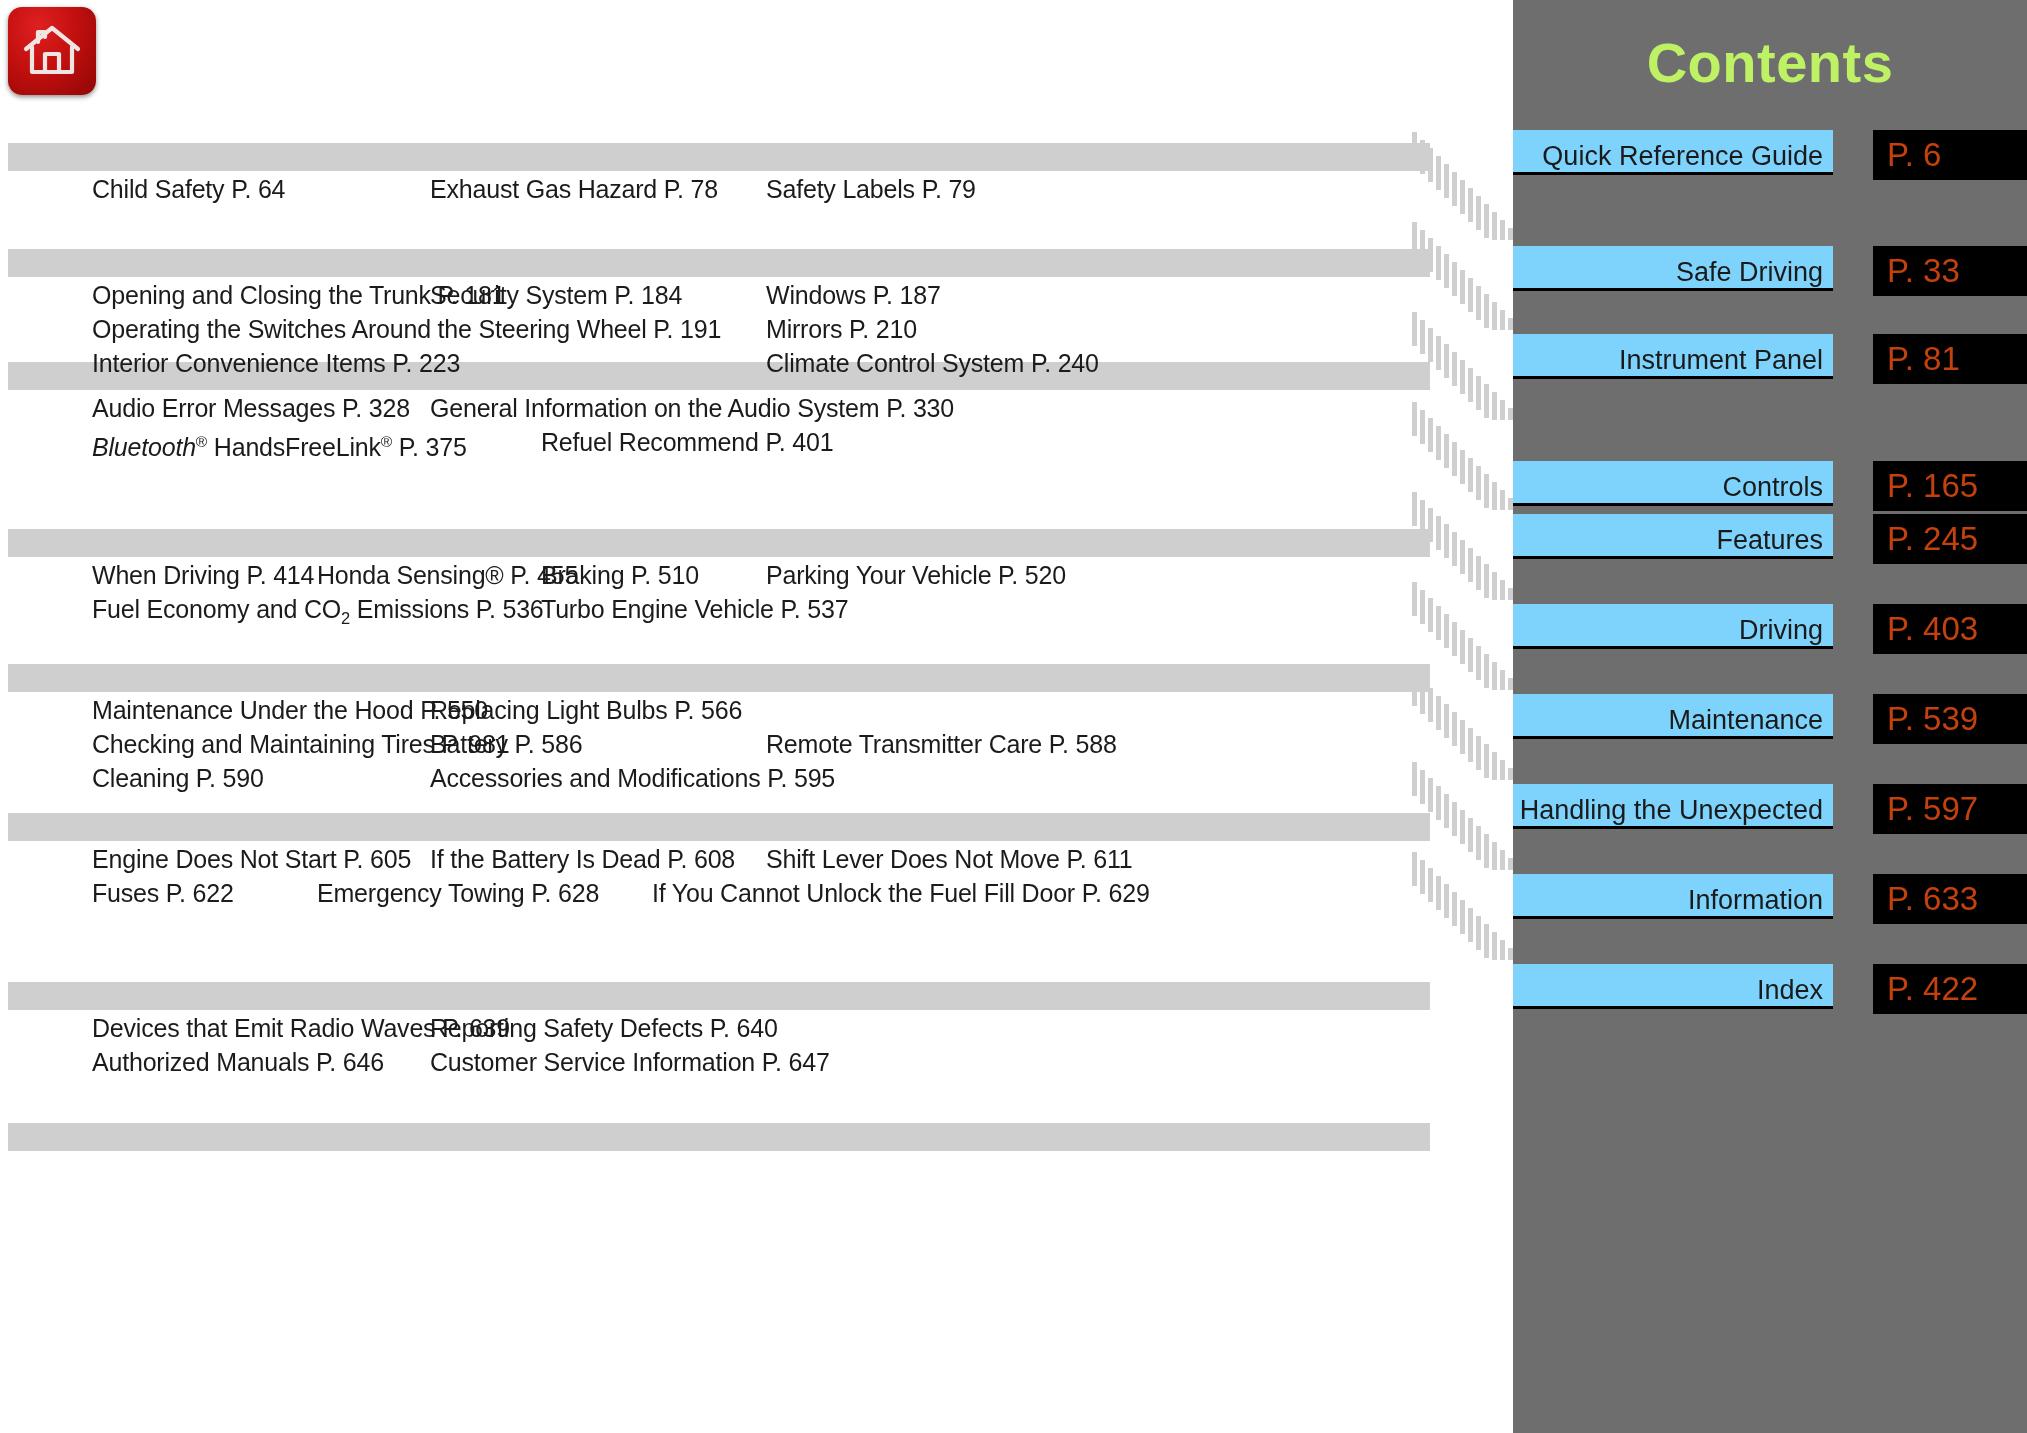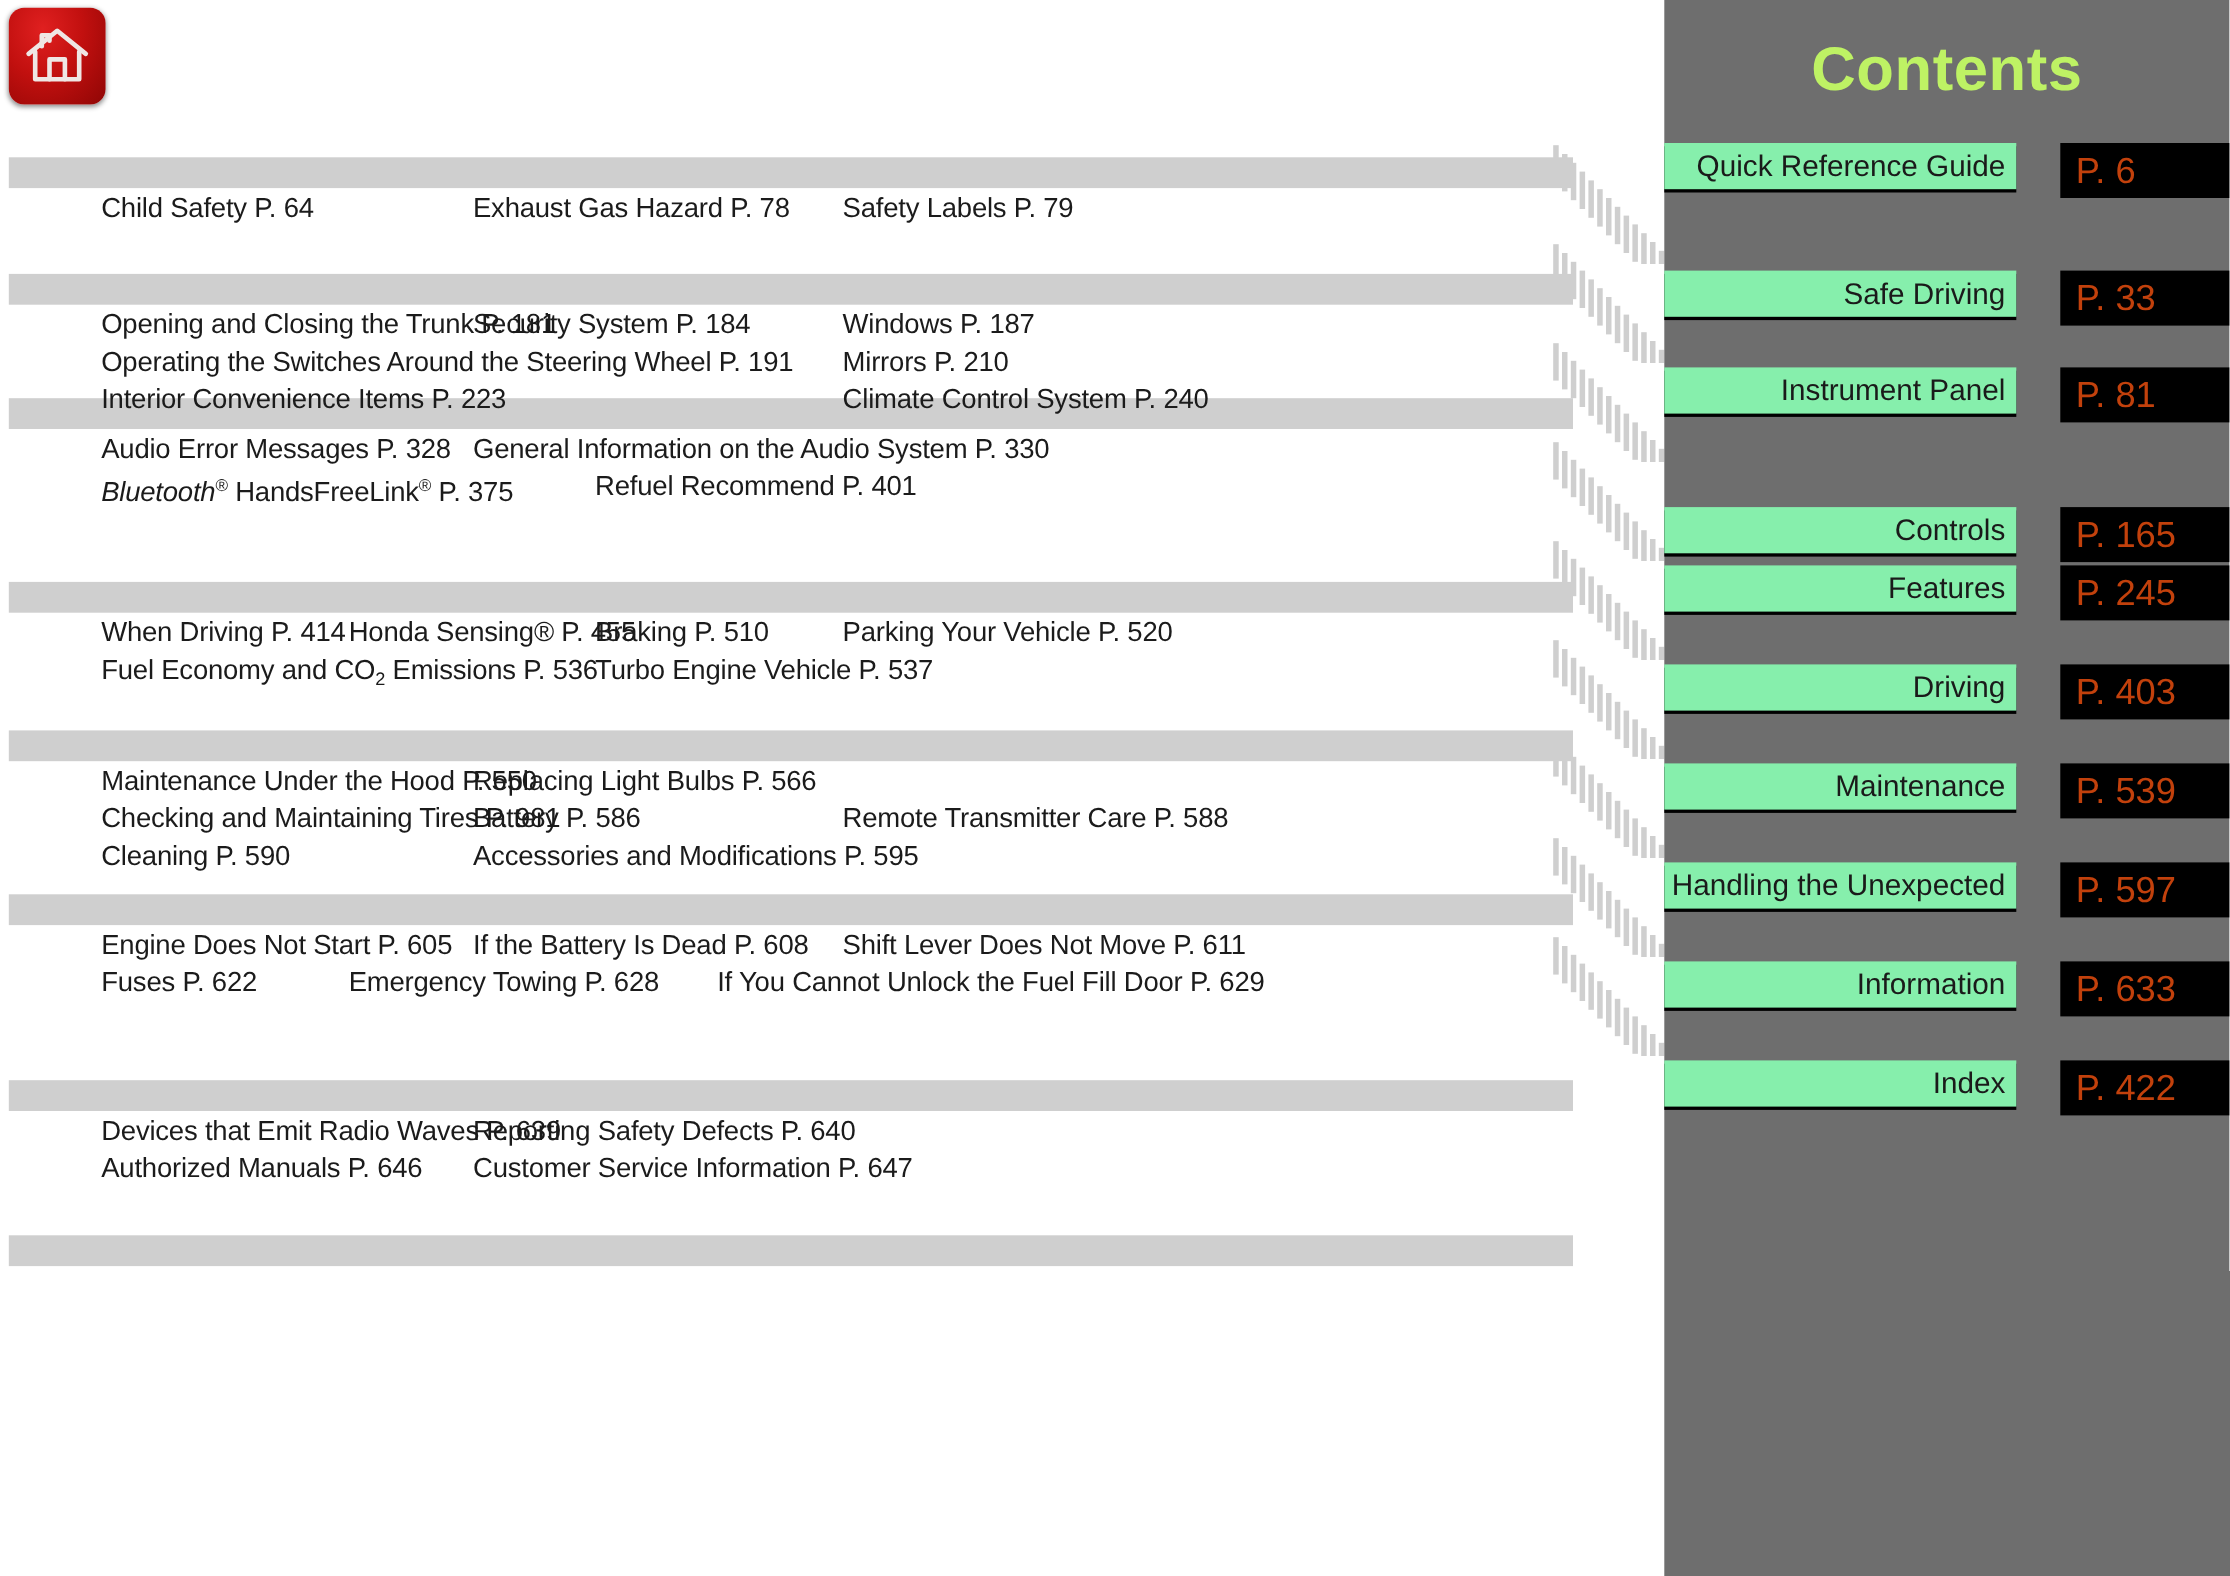--- a/index.html
+++ b/index.html
@@ -109,23 +109,23 @@
     left: 0;
     width: 514px;
     height: 46px;
   }
   .tab .label-box {
     position: absolute;
     left: 0;
     top: 0;
     width: 320px;
     height: 42px;
-    background: #86efac;
+    background: #7dd3fc;
     display: flex;
-    align-items: center;
+    align-items: flex-end;
     justify-content: flex-end;
     padding-right: 10px;
     box-sizing: border-box;
     box-shadow: 0 3px 0 0 #000000;
   }
   .tab .label-box span {
     font-size: 27px;
     color: #1a1a1a;
     font-family: "Liberation Sans", sans-serif;
     white-space: nowrap;

